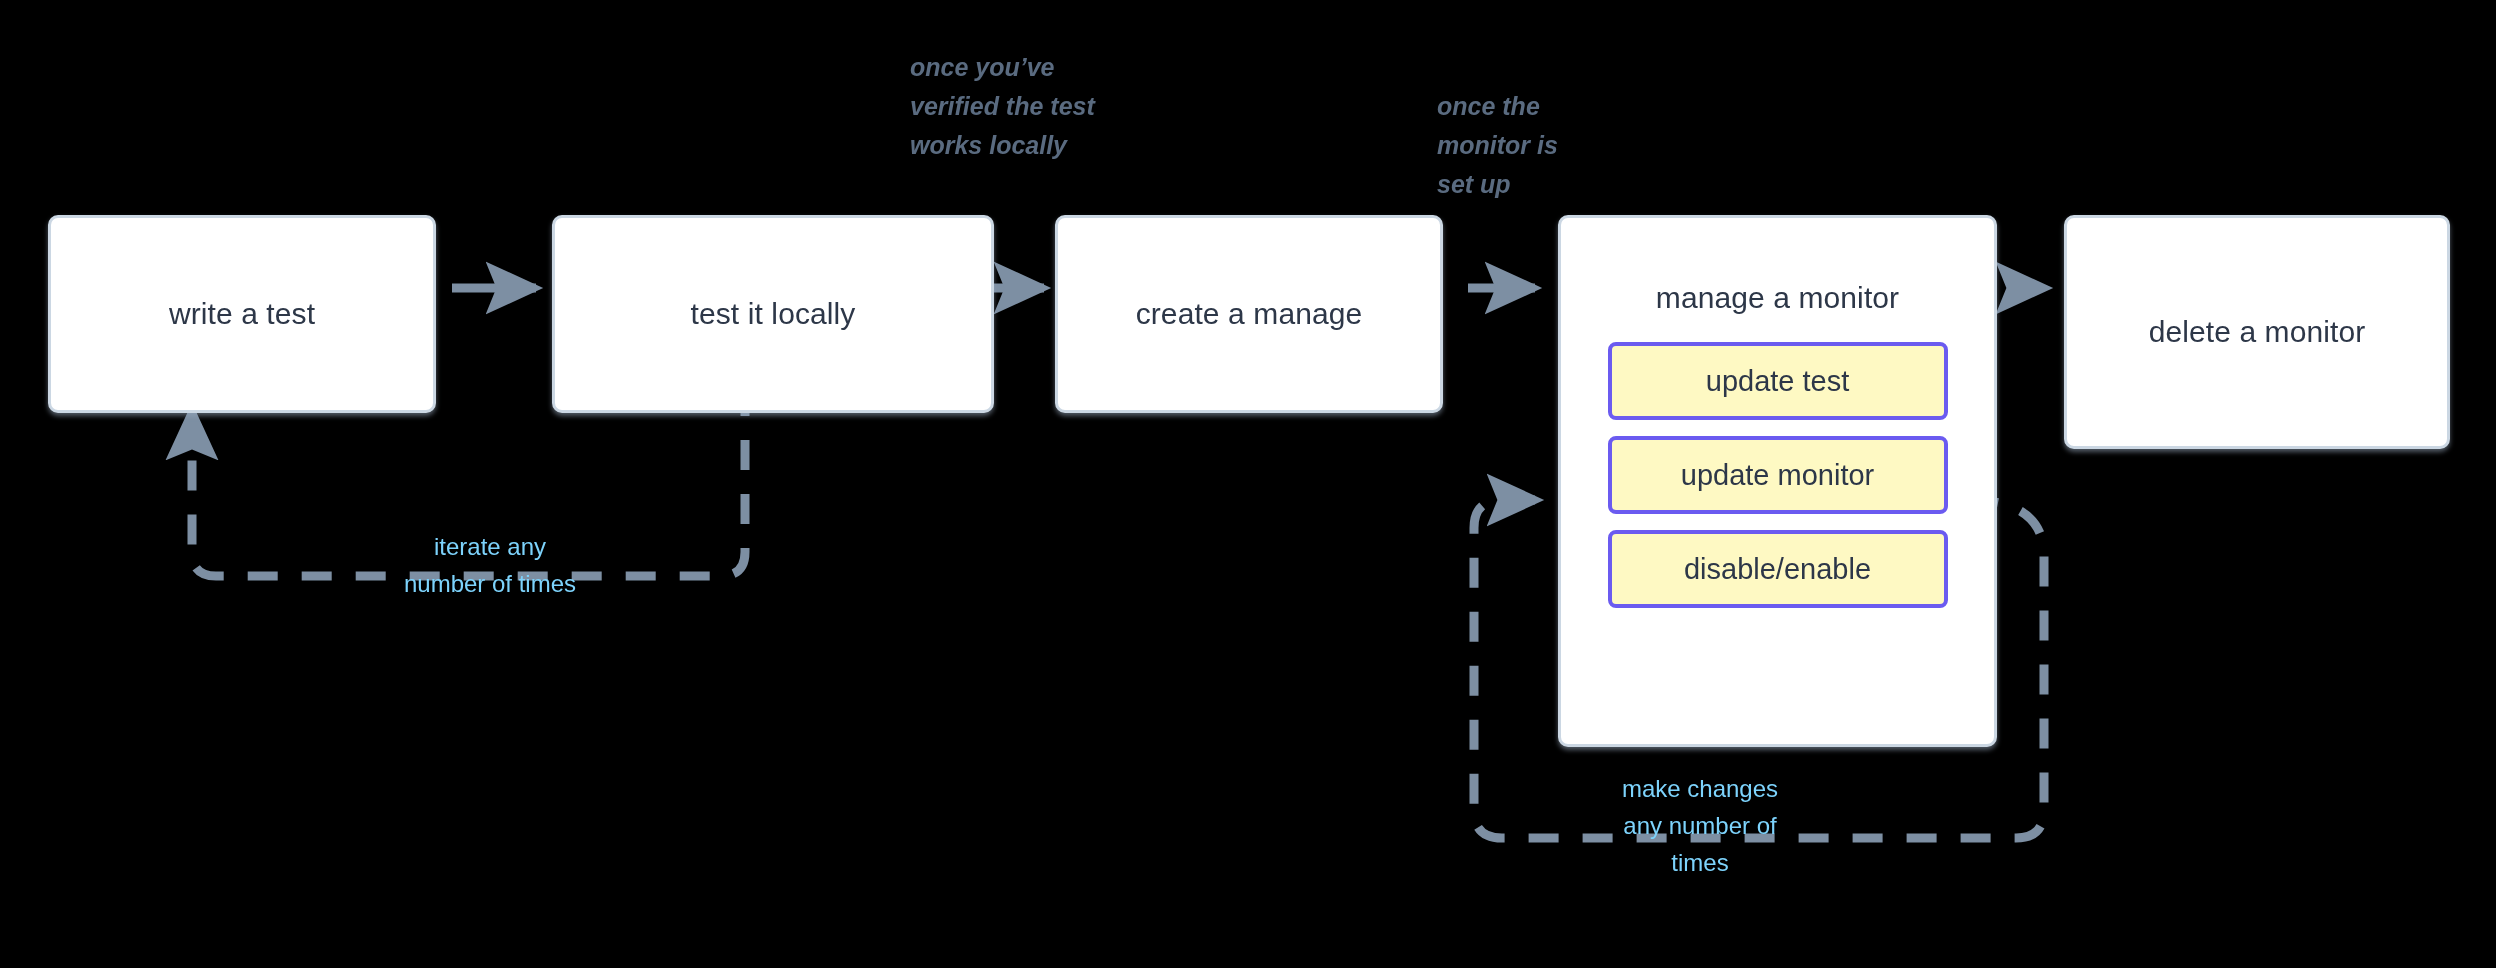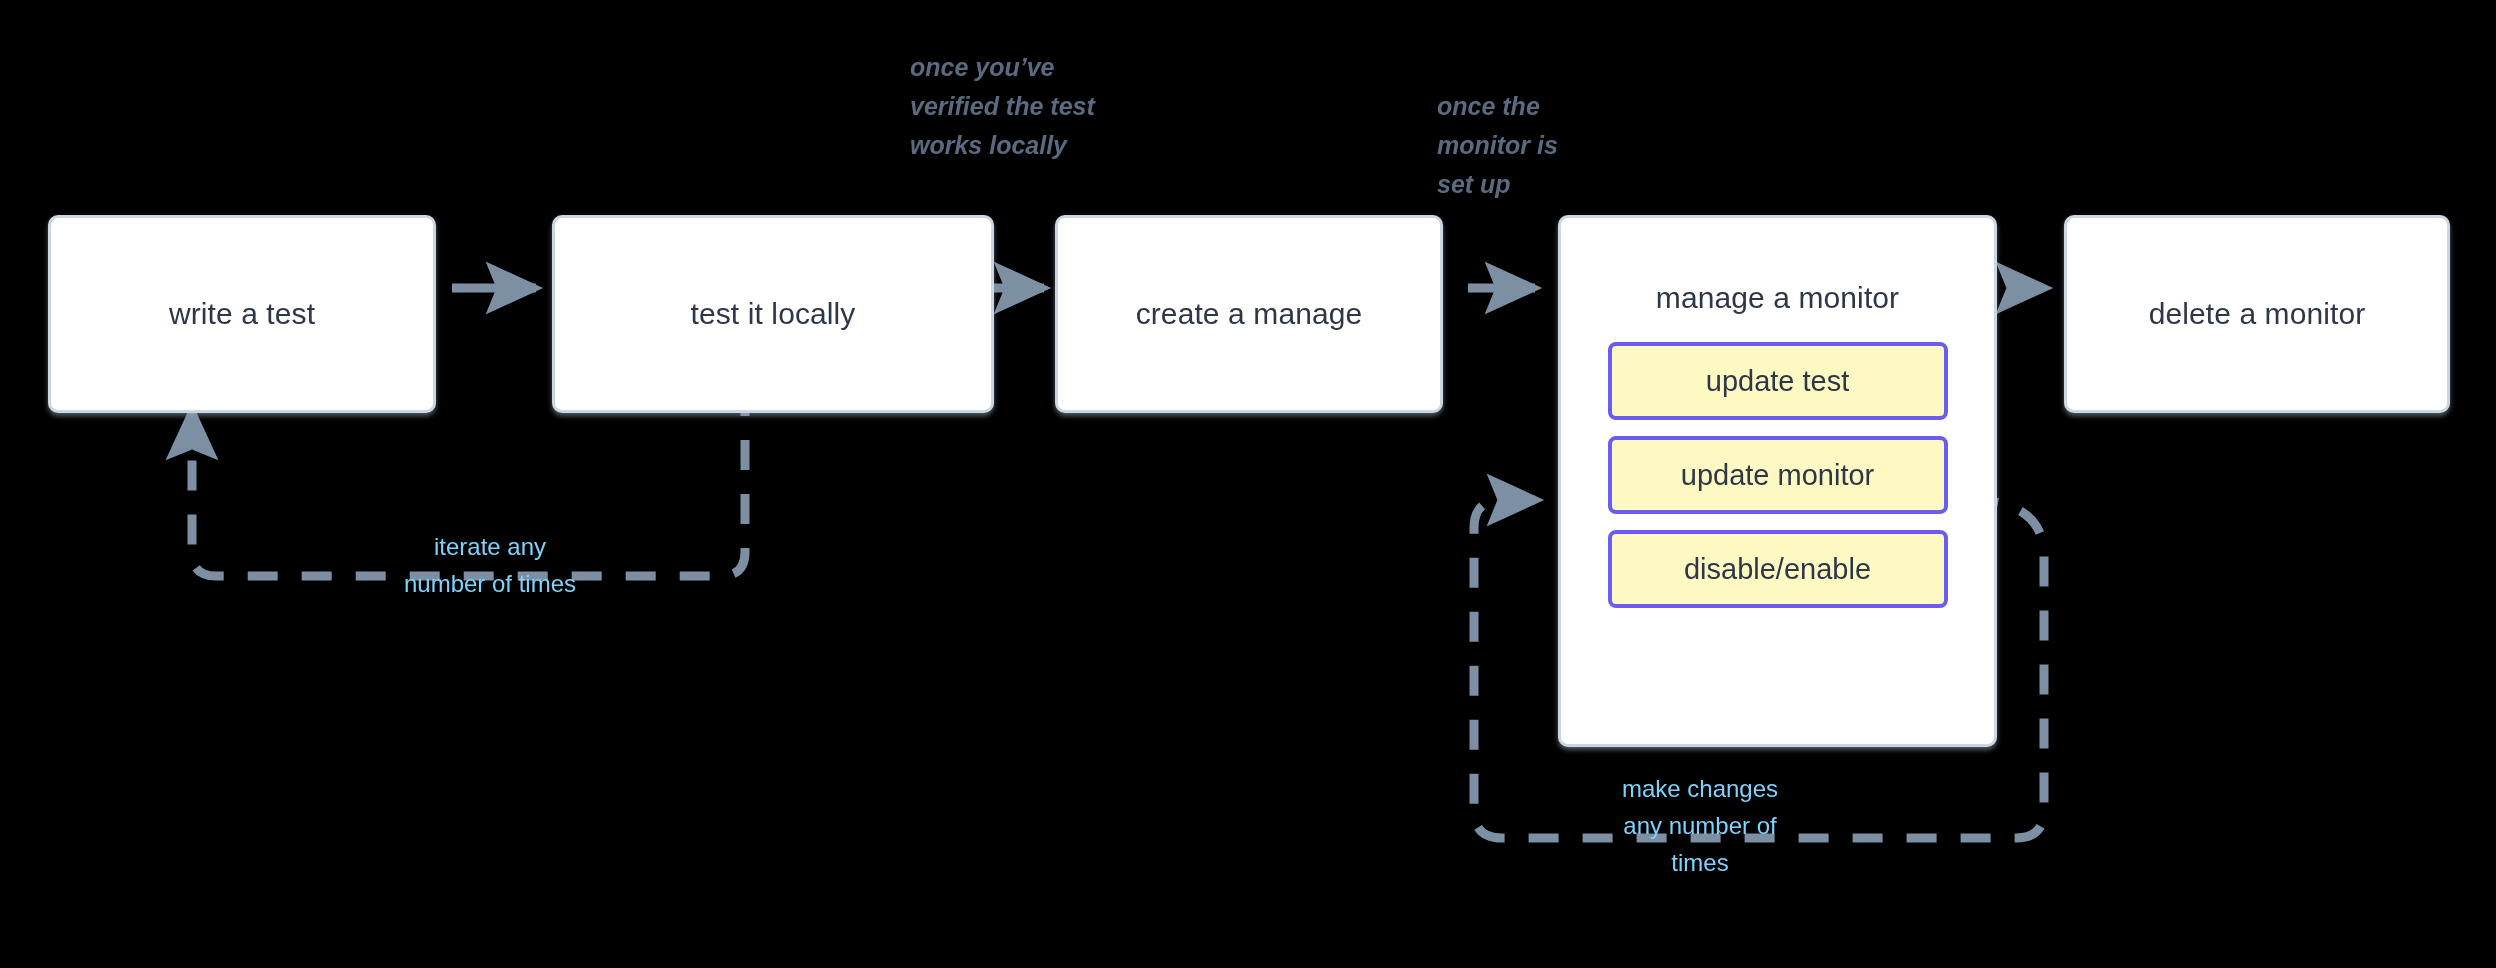--- a/index.html
+++ b/index.html
@@ -145,21 +145,21 @@
       <span>update test</span>
     </div>
     <div class="subitem">
       <span>update monitor</span>
     </div>
     <div class="subitem">
       <span>disable/enable</span>
     </div>
   </div>
 
-  <div class="node simple" style="left:2064px; top:188px; width:386px; height:198px;">
+  <div class="node simple" style="left:2064px; top:188px; width:386px; height:234px;">
     <span class="node-label">delete a monitor</span>
   </div>
 
   <div class="note" style="left:910px; top:48px;">once you’ve
 verified the test
 works locally</div>
 
   <div class="note" style="left:1437px; top:48px;margin-top:39px;">once the
 monitor is
 set up</div>

